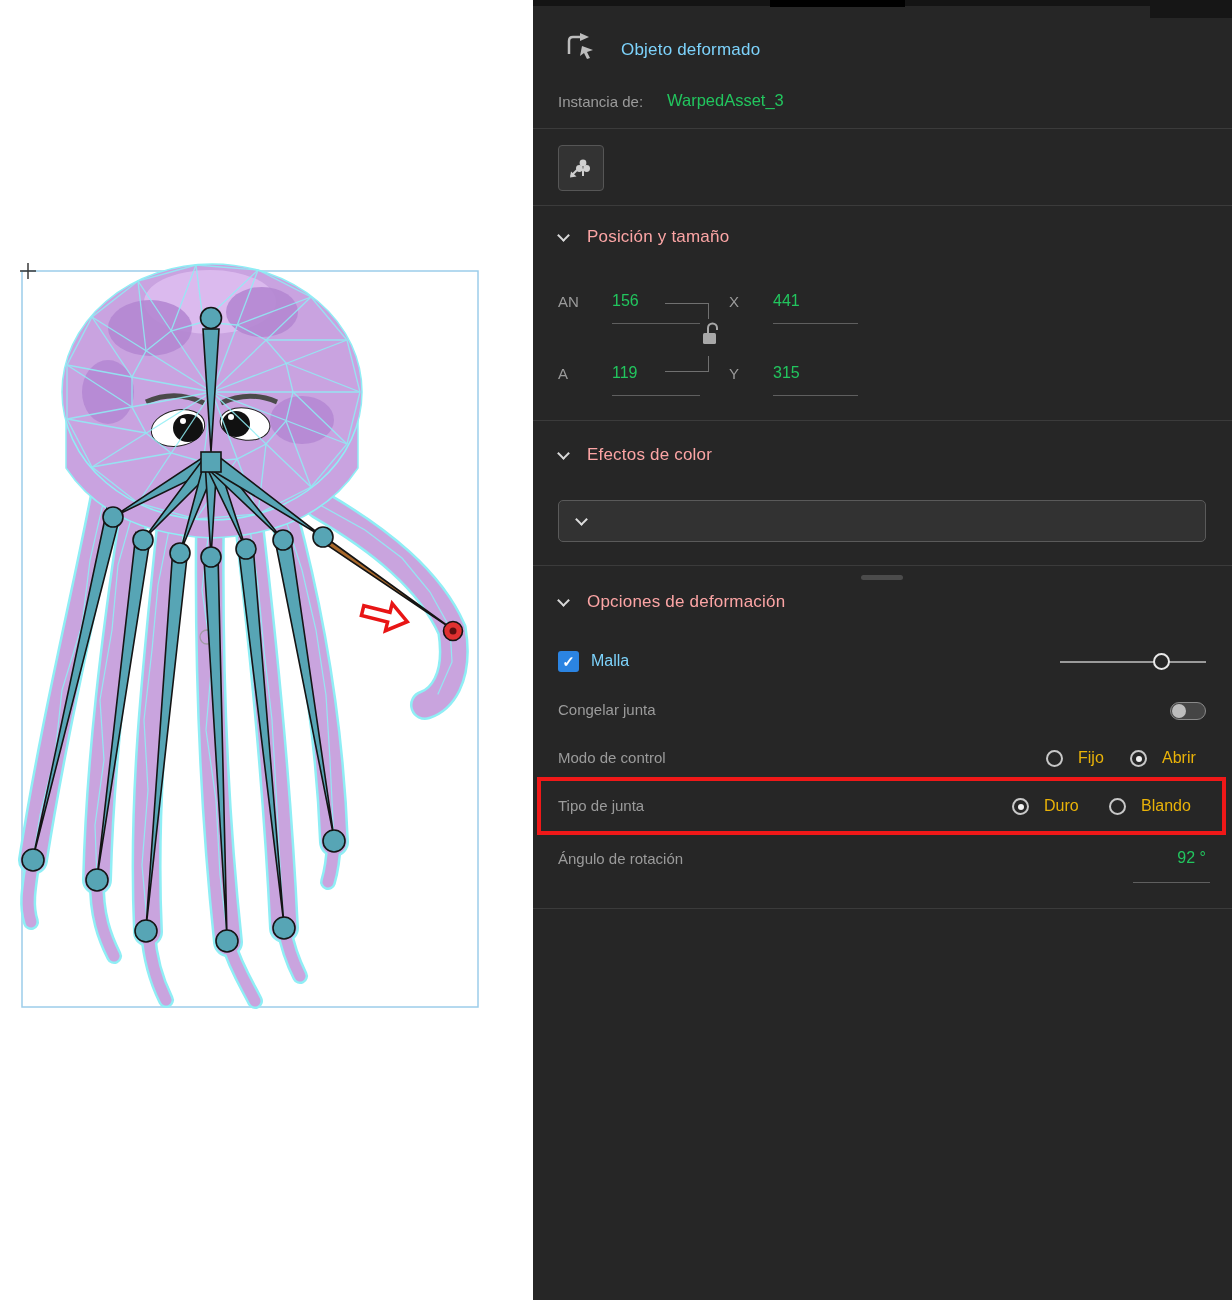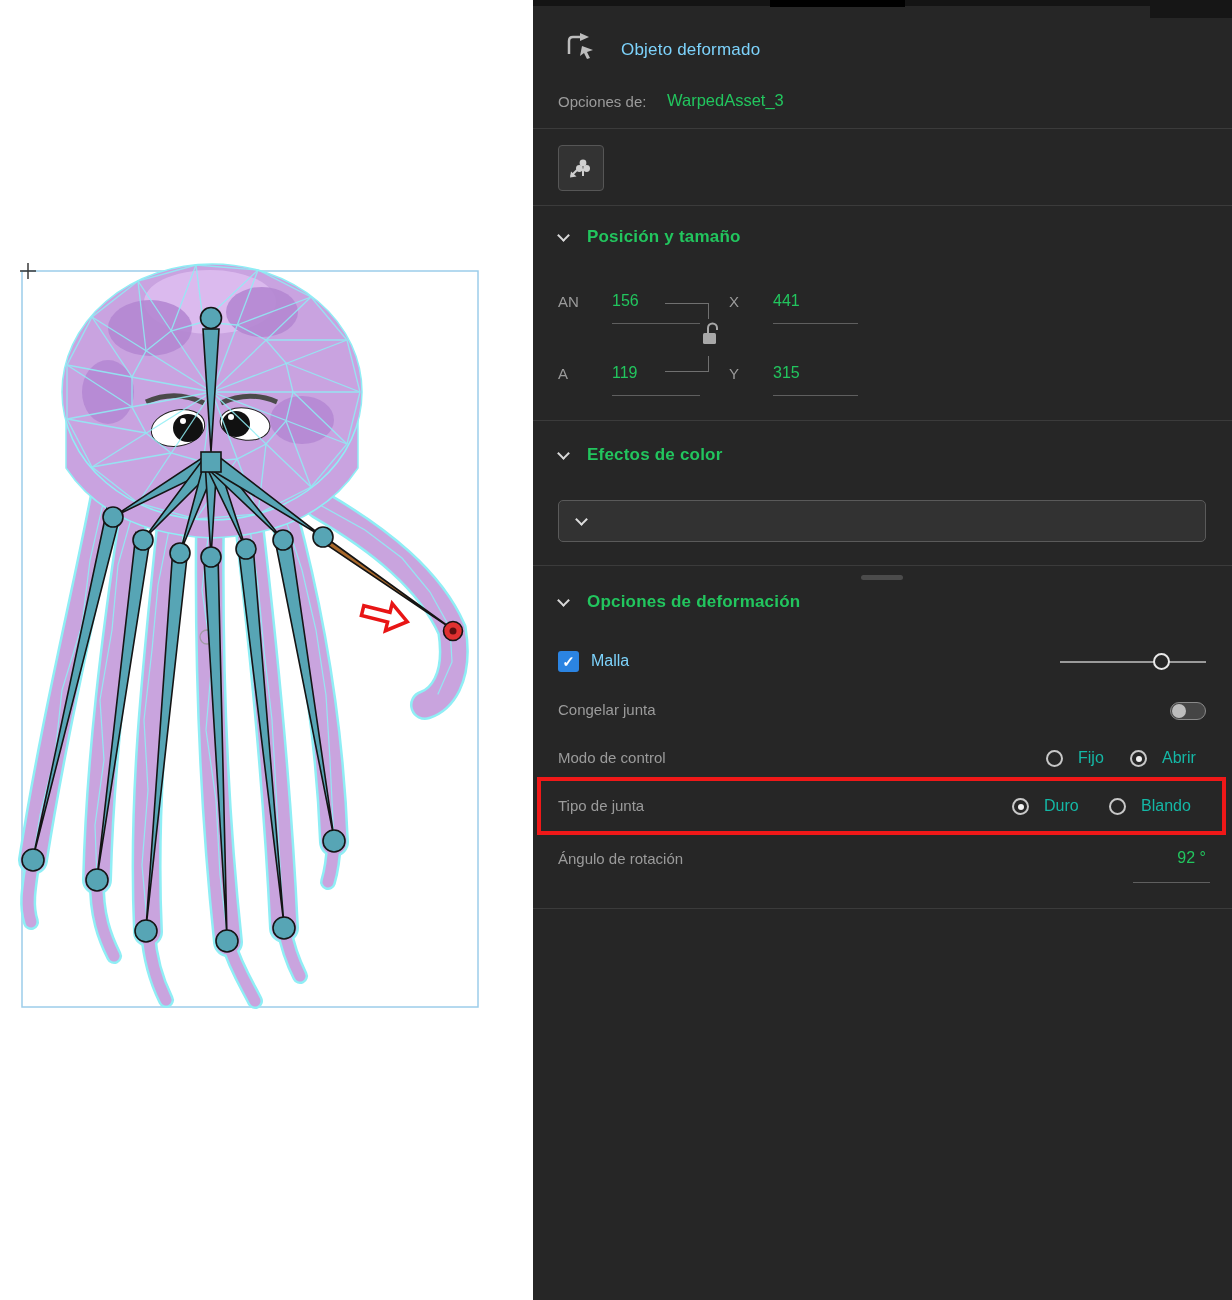--- a/index.html
+++ b/index.html
@@ -7,41 +7,41 @@
   #stage { position:relative; width:1232px; height:1300px; overflow:hidden; background:#fff; }
 
   
   #canvas-area { position:absolute; left:0; top:0; width:533px; height:1300px; background:#fff; }
 
   
   #props { position:absolute; left:533px; top:0; width:699px; height:1300px; background:#262626; color:#d6d6d6; }
   .divider { position:absolute; left:0; width:699px; height:1px; background:#3b3b3b; }
   .lbl  { position:absolute; font-size:15px; color:#9b9b9b; white-space:nowrap; }
   .val  { position:absolute; font-size:16px; color:#22c55e; white-space:nowrap; }
-  .sec-title { position:absolute; font-size:17px; color:#22c55e; font-weight:bold; letter-spacing:.2px; white-space:nowrap; }
+  .sec-title { position:absolute; font-size:17px; color:#fca5a5; font-weight:normal; letter-spacing:.2px; white-space:nowrap; }
   .chev { position:absolute; width:9px; height:9px; border-right:2px solid #d8d8d8; border-bottom:2px solid #d8d8d8; transform:rotate(45deg); }
   .underline { position:absolute; height:1px; background:#5f5f5f; }
 
   .swap-btn { position:absolute; left:25px; top:145px; width:46px; height:46px; background:#333; border:1px solid #565656; border-radius:4px; display:flex; align-items:center; justify-content:center; cursor:pointer; }
 
   .dropdown { position:absolute; left:25px; top:500px; width:648px; height:42px; background:#323232; border:1px solid #5a5a5a; border-radius:5px; display:flex; align-items:center; padding:0 18px; cursor:pointer; }
   .dropdown .dd-label { font-size:16px; color:#e2e2e2; flex:1; }
   .dropdown .chev2 { width:9px; height:9px; border-right:2px solid #ddd; border-bottom:2px solid #ddd; transform:rotate(45deg); margin-top:-4px; }
 
   .checkbox { position:absolute; left:25px; top:651px; width:21px; height:21px; background:#2b84e2; border-radius:3px; color:#fff; font-size:15px; font-weight:bold; text-align:center; line-height:21px; cursor:pointer; }
 
   .slider-track { position:absolute; left:527px; top:661px; width:146px; height:2px; background:#9a9a9a; }
   .slider-handle { position:absolute; left:620px; top:653px; width:17px; height:17px; border-radius:50%; border:2px solid #e8e8e8; background:#262626; cursor:pointer; }
 
   .toggle { position:absolute; left:637px; top:702px; width:36px; height:18px; border-radius:9px; background:#454545; border:1px solid #8a8a8a; cursor:pointer; }
   .toggle .knob { position:absolute; left:1px; top:1px; width:14px; height:14px; border-radius:50%; background:#bdbdbd; }
 
   .radio { position:absolute; width:17px; height:17px; border-radius:50%; border:2px solid #c8c8c8; background:transparent; cursor:pointer; }
   .radio.on::after { content:""; position:absolute; left:3.5px; top:3.5px; width:6px; height:6px; border-radius:50%; background:#f2f2f2; }
-  .opt-label { position:absolute; font-size:16px; color:#14b8a6; white-space:nowrap; }
+  .opt-label { position:absolute; font-size:16px; color:#eab308; white-space:nowrap; }
 
   .red-box { position:absolute; left:4px; top:777px; width:689px; height:58px; border:4px solid #f01818; }
 
   .top-strip  { position:absolute; left:0; top:0; width:699px; height:6px; background:#141414; }
   .top-seg    { position:absolute; left:237px; top:0; width:135px; height:7px; background:#000; }
   .top-corner { position:absolute; left:617px; top:0; width:82px; height:18px; background:#161616; }
 </style>
 </head>
 <body>
 
@@ -180,21 +180,21 @@
     <div class="top-seg"></div>
     <div class="top-corner"></div>
 
     <svg style="position:absolute;left:32px;top:32px" width="30" height="30" viewBox="0 0 30 30">
       <path d="M4,22 L4,9 Q4,5 8,5 L17,5" fill="none" stroke="#bdbdbd" stroke-width="2.5"></path>
       <polygon points="15,1 24,5 15,9" fill="#bdbdbd"></polygon>
       <polygon points="17,14 28,18 22,20 25,26 22,27 19,21 15,24" fill="#bdbdbd"></polygon>
     </svg>
     <div class="sec-title" style="left:88px; top:40px; font-weight:normal; color:#7dd3fc">Objeto deformado</div>
 
-    <div class="lbl" style="left:25px; top:93px">Opciones de:</div>
+    <div class="lbl" style="left:25px; top:93px">Instancia de:</div>
     <div class="val" style="left:134px; top:91px; font-size:16.5px">WarpedAsset_3</div>
 
     <div class="divider" style="top:128px"></div>
 
     <div class="swap-btn">
       <svg width="26" height="26" viewBox="0 0 26 26">
         <circle cx="15" cy="8" r="3.4" fill="#d0d0d0"></circle>
         <circle cx="11.4" cy="13.5" r="3.4" fill="#d0d0d0"></circle>
         <circle cx="18.6" cy="13.5" r="3.4" fill="#d0d0d0"></circle>
         <rect x="14" y="14" width="2" height="7" fill="#d0d0d0"></rect>

